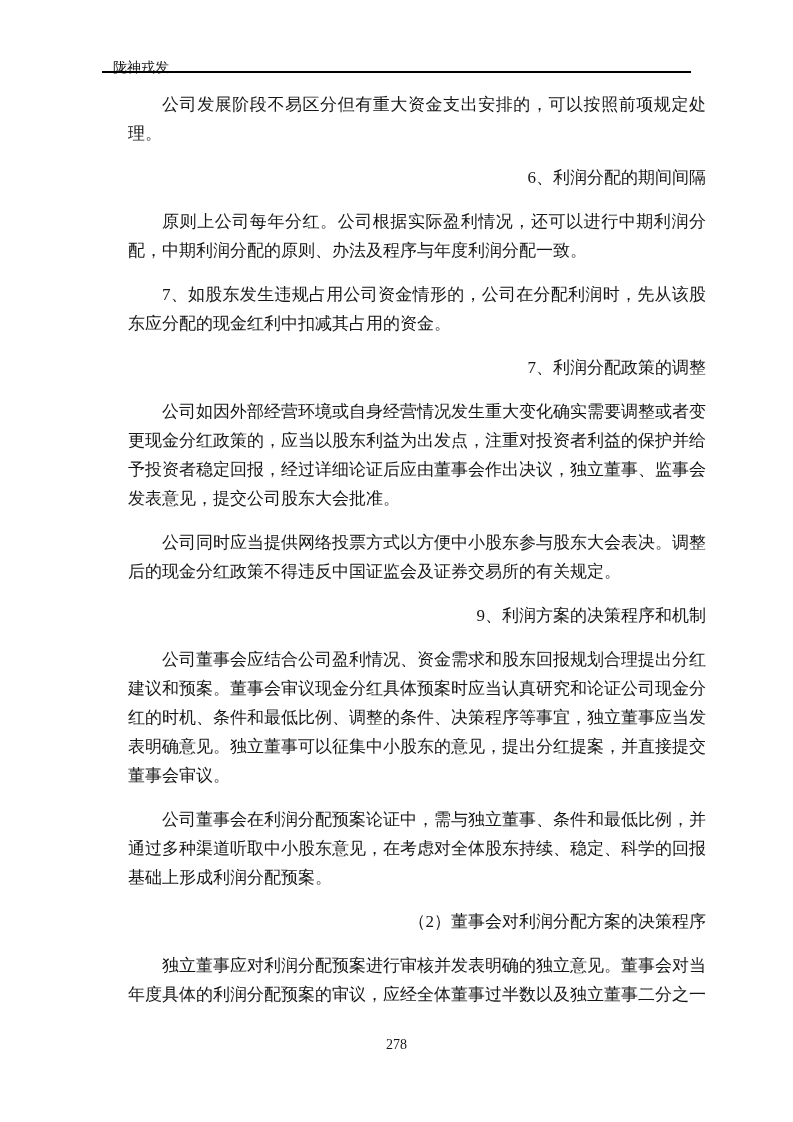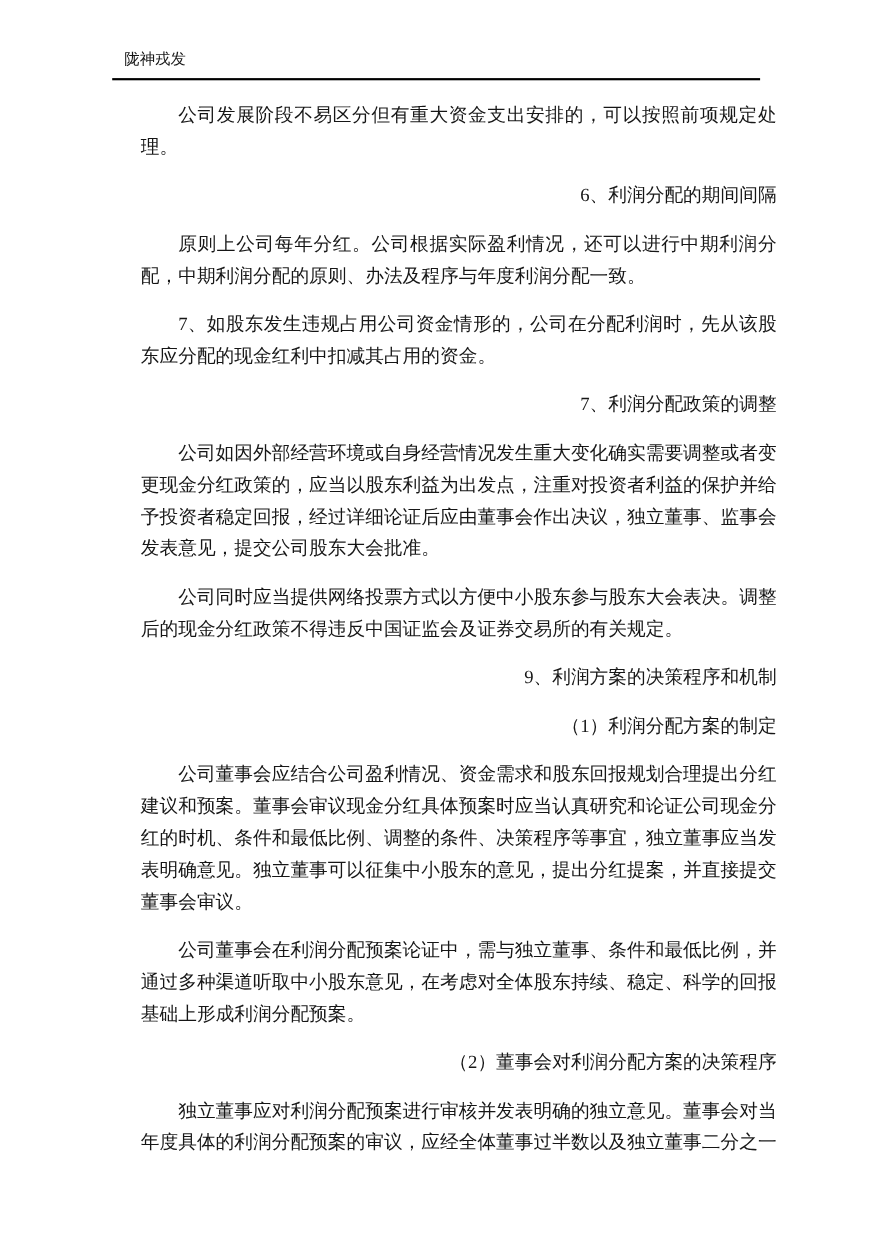--- a/index.html
+++ b/index.html
@@ -14,21 +14,21 @@
     margin: 0 auto;
     background: #ffffff;
     font-family: "Liberation Serif", "DejaVu Serif", serif;
     color: #161616;
     overflow: hidden;
   }
   .header-row {
     position: absolute;
     left: 113px;
     width: 578px;
-    top: 46px;
+    top: 59px;
     display: flex;
     justify-content: space-between;
     align-items: flex-end;
     font-size: 14px;
     line-height: 18px;
     white-space: nowrap;
   }
   .header-rule {
     position: absolute;
     left: 102px;
@@ -77,21 +77,23 @@
 
   <div class="content">
       <p class="block body">公司发展阶段不易区分但有重大资金支出安排的，可以按照前项规定处理。</p>
       <p class="block heading">6、利润分配的期间间隔</p>
       <p class="block body">原则上公司每年分红。公司根据实际盈利情况，还可以进行中期利润分配，中期利润分配的原则、办法及程序与年度利润分配一致。</p>
       <p class="block body">7、如股东发生违规占用公司资金情形的，公司在分配利润时，先从该股东应分配的现金红利中扣减其占用的资金。</p>
       <p class="block heading">7、利润分配政策的调整</p>
       <p class="block body">公司如因外部经营环境或自身经营情况发生重大变化确实需要调整或者变更现金分红政策的，应当以股东利益为出发点，注重对投资者利益的保护并给予投资者稳定回报，经过详细论证后应由董事会作出决议，独立董事、监事会发表意见，提交公司股东大会批准。</p>
       <p class="block body">公司同时应当提供网络投票方式以方便中小股东参与股东大会表决。调整后的现金分红政策不得违反中国证监会及证券交易所的有关规定。</p>
       <p class="block heading">9、利润方案的决策程序和机制</p>
-      <p class="block heading">（1）利润分配方案的制定</p>
       <p class="block body">公司董事会应结合公司盈利情况、资金需求和股东回报规划合理提出分红建议和预案。董事会审议现金分红具体预案时应当认真研究和论证公司现金分红的时机、条件和最低比例、调整的条件、决策程序等事宜，独立董事应当发表明确意见。独立董事可以征集中小股东的意见，提出分红提案，并直接提交董事会审议。</p>
       <p class="block body">公司董事会在利润分配预案论证中，需与独立董事、条件和最低比例，并通过多种渠道听取中小股东意见，在考虑对全体股东持续、稳定、科学的回报基础上形成利润分配预案。</p>
       <p class="block heading">（2）董事会对利润分配方案的决策程序</p>
       <p class="block body">独立董事应对利润分配预案进行审核并发表明确的独立意见。董事会对当年度具体的利润分配预案的审议，应经全体董事过半数以及独立董事二分之一</p>
     </div>
 
+  <div class="footer">
+    <span>278</span>
+  </div>
 
 </div>
 
 </body></html>

